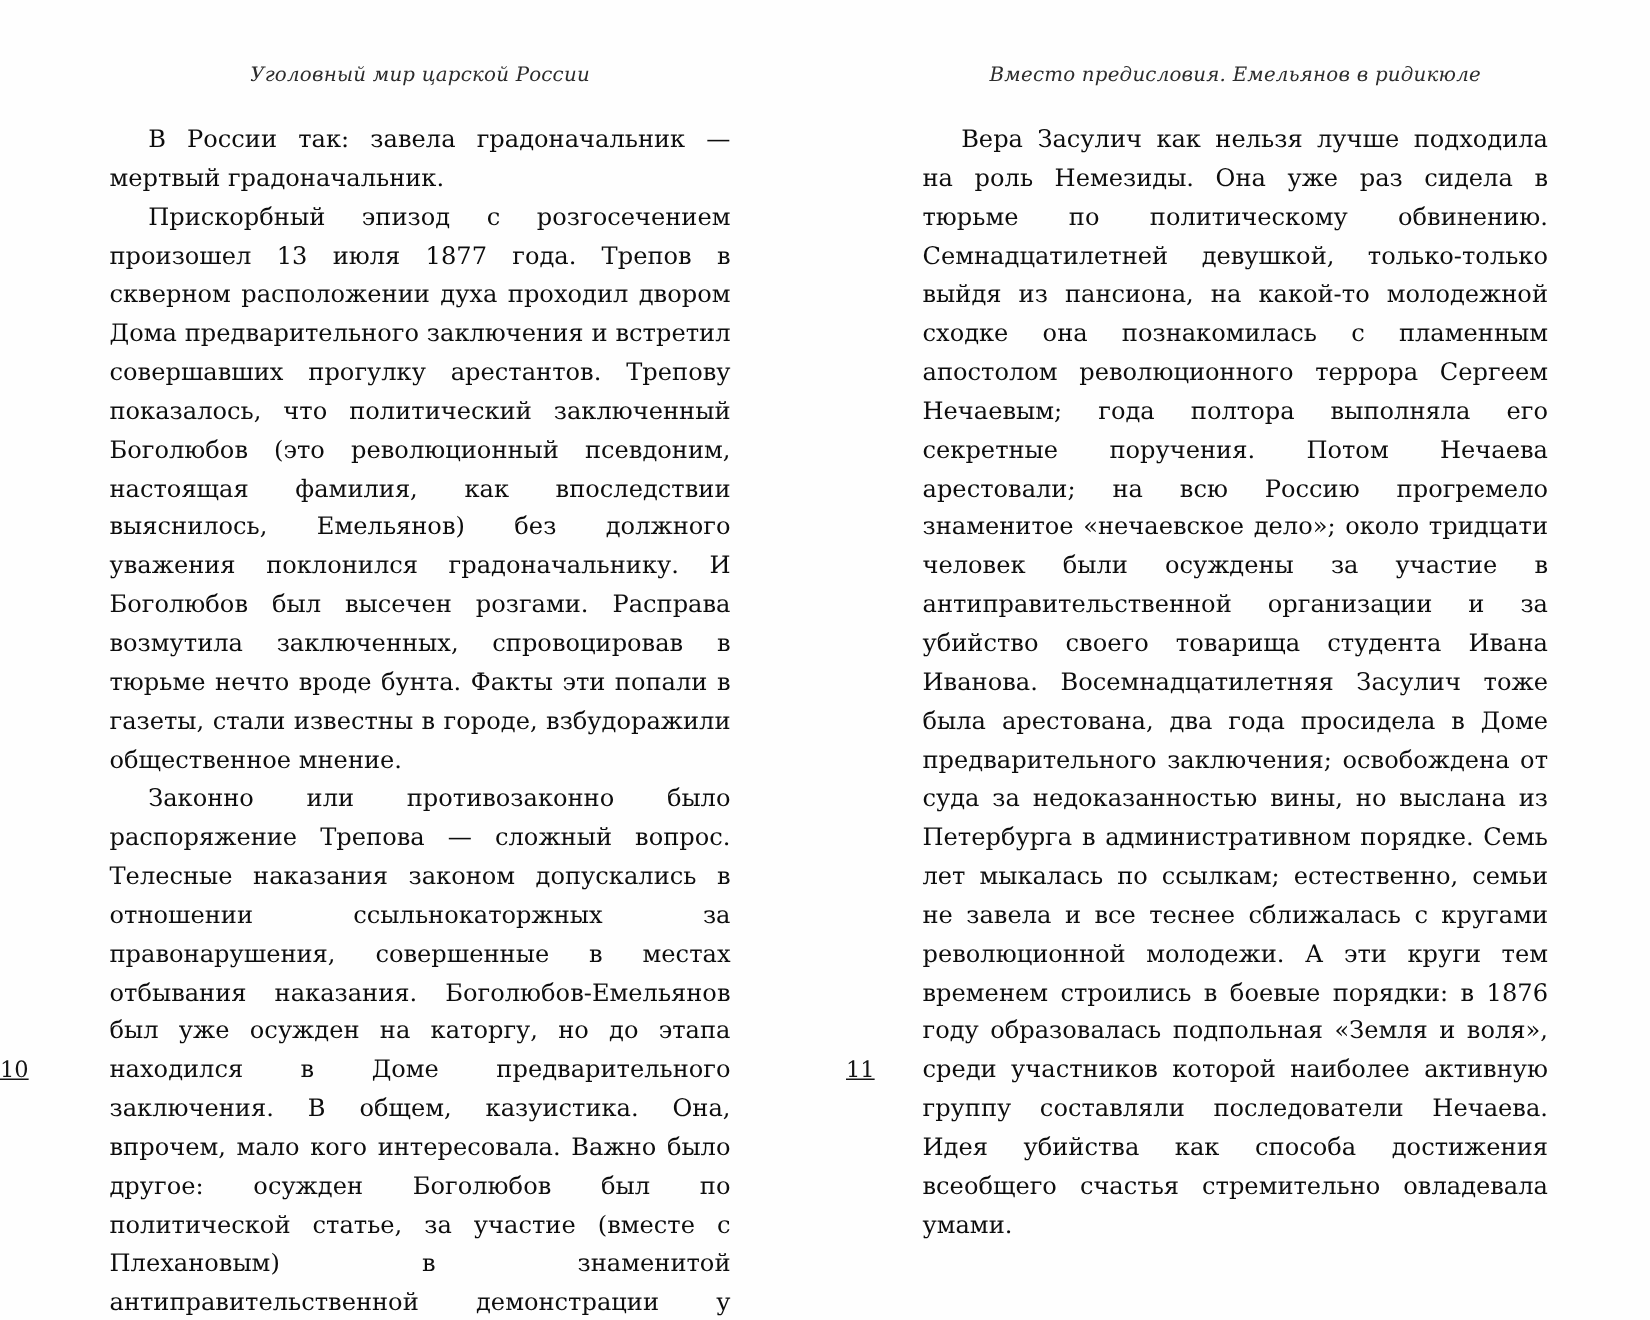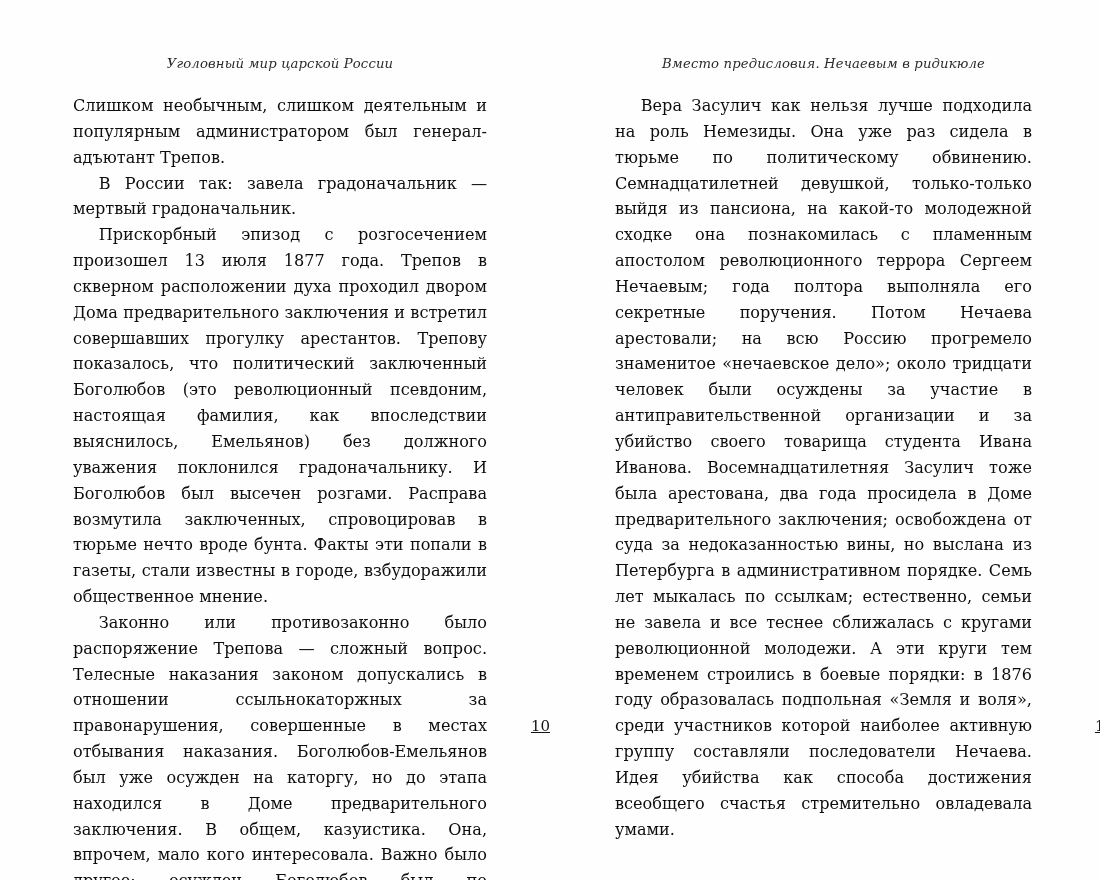--- a/index.html
+++ b/index.html
@@ -20,21 +20,20 @@
     width: 1100px;
     height: 880px;
     background: #fefefe;
     display: flex;
   }
 
   .page {
     position: relative;
     height: 764px;
     box-sizing: border-box;
-    margin-top: 13px;
   }
 
   .page-left {
     width: 550px;
     padding: 38px 63px 0 73px;
   }
 
   .page-right {
     width: 550px;
     padding: 38px 68px 0 65px;
@@ -77,50 +76,49 @@
     content: "";
     display: inline-block;
     width: 100%;
   }
 
   .folio {
     position: absolute;
     bottom: 42px;
     left: 0;
     width: 100%;
-    text-align: right;
+    text-align: left;
     font-family: "DejaVu Serif", "Liberation Serif", serif;
     font-size: 15px;
     color: #141414;
     text-decoration: underline;
   }
 
   .folio-left { padding-right: 10px; }
   .folio-right { padding-left: 14px; }
 </style>
 </head>
 <body>
 
 <div class="spread">
 
   <div class="page page-left">
     <div class="running-head">Уголовный мир царской России</div>
 
     <div class="textblock">
-      <p class="no-indent">Слишком необычным, слишком деятельным и популярным администратором был генерал-адъютант Трепов.</p>
       <p>В России так: завела градоначальник — мертвый градоначальник.</p>
       <p>Прискорбный эпизод с розгосечением произошел 13 июля 1877 года. Трепов в скверном расположении духа проходил двором Дома предварительного заключения и встретил совершавших прогулку арестантов. Трепову показалось, что политический заключенный Боголюбов (это революционный псевдоним, настоящая фамилия, как впоследствии выяснилось, Емельянов) без должного уважения поклонился градоначальнику. И Боголюбов был высечен розгами. Расправа возмутила заключенных, спровоцировав в тюрьме нечто вроде бунта. Факты эти попали в газеты, стали известны в городе, взбудоражили общественное мнение.</p>
       <p class="continues">Законно или противозаконно было распоряжение Трепова — сложный вопрос. Телесные наказания законом допускались в отношении ссыльнокаторжных за правонарушения, совершенные в местах отбывания наказания. Боголюбов-Емельянов был уже осужден на каторгу, но до этапа находился в Доме предварительного заключения. В общем, казуистика. Она, впрочем, мало кого интересовала. Важно было другое: осужден Боголюбов был по политической статье, за участие (вместе с Плехановым) в знаменитой антиправительственной демонстрации у Казанского собора 6 декабря 1876 года. Интеллигенция в те времена относилась к власти столь же враждебно, как и в памятные нам «застойные» годы. Трепов был провозглашен злодеем, Боголюбов — страдальцем за правое дело. (О нем, правда, скоро забыли. Через несколько лет, в ссылке, он сошел с ума и умер</p>
     </div>
 
     <div class="folio folio-left">10</div>
   </div>
 
   <div class="page page-right">
-    <div class="running-head">Вместо предисловия. Нечаевым в ридикюле</div>
+    <div class="running-head">Вместо предисловия. Емельянов в ридикюле</div>
 
     <div class="textblock">
       <p>Вера Засулич как нельзя лучше подходила на роль Немезиды. Она уже раз сидела в тюрьме по политическому обвинению. Семнадцатилетней девушкой, только-только выйдя из пансиона, на какой-то молодежной сходке она познакомилась с пламенным апостолом революционного террора Сергеем Нечаевым; года полтора выполняла его секретные поручения. Потом Нечаева арестовали; на всю Россию прогремело знаменитое «нечаевское дело»; около тридцати человек были осуждены за участие в антиправительственной организации и за убийство своего товарища студента Ивана Иванова. Восемнадцатилетняя Засулич тоже была арестована, два года просидела в Доме предварительного заключения; освобождена от суда за недоказанностью вины, но выслана из Петербурга в административном порядке. Семь лет мыкалась по ссылкам; естественно, семьи не завела и все теснее сближалась с кругами революционной молодежи. А эти круги тем временем строились в боевые порядки: в 1876 году образовалась подпольная «Земля и воля», среди участников которой наиболее активную группу составляли последователи Нечаева. Идея убийства как способа достижения всеобщего счастья стремительно овладевала умами.</p>
 
     </div>
 
     <div class="folio folio-right">11</div>
   </div>
 
 </div>

